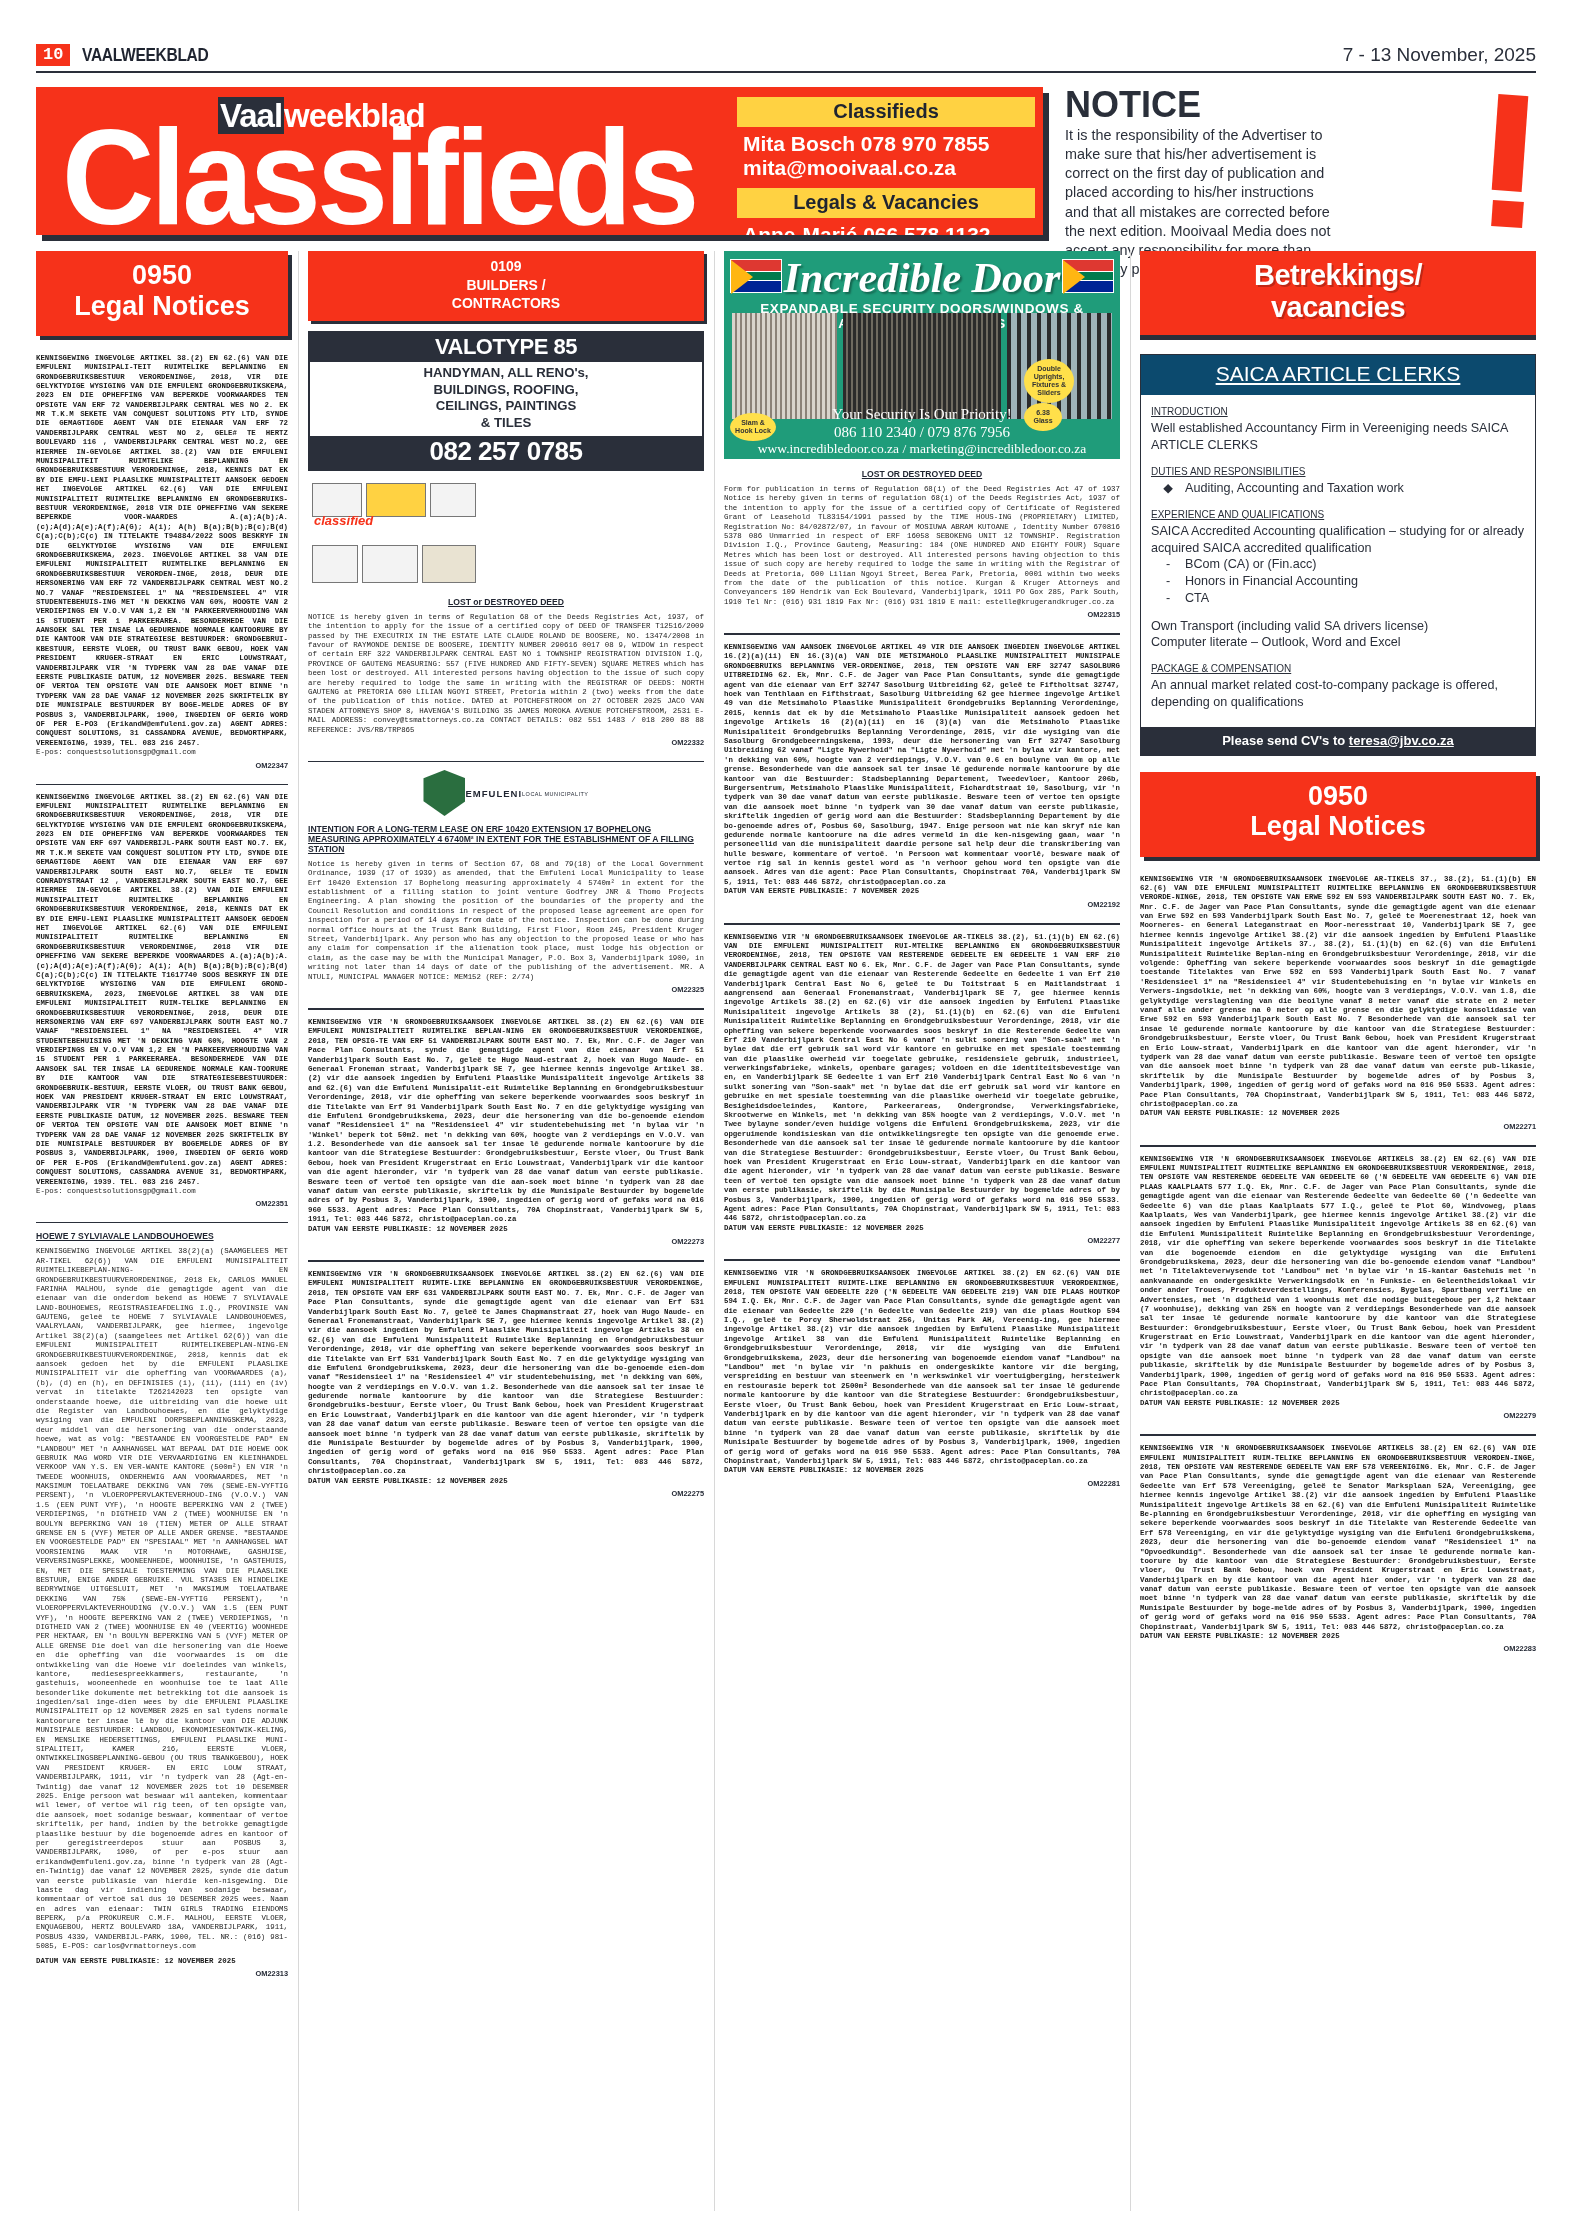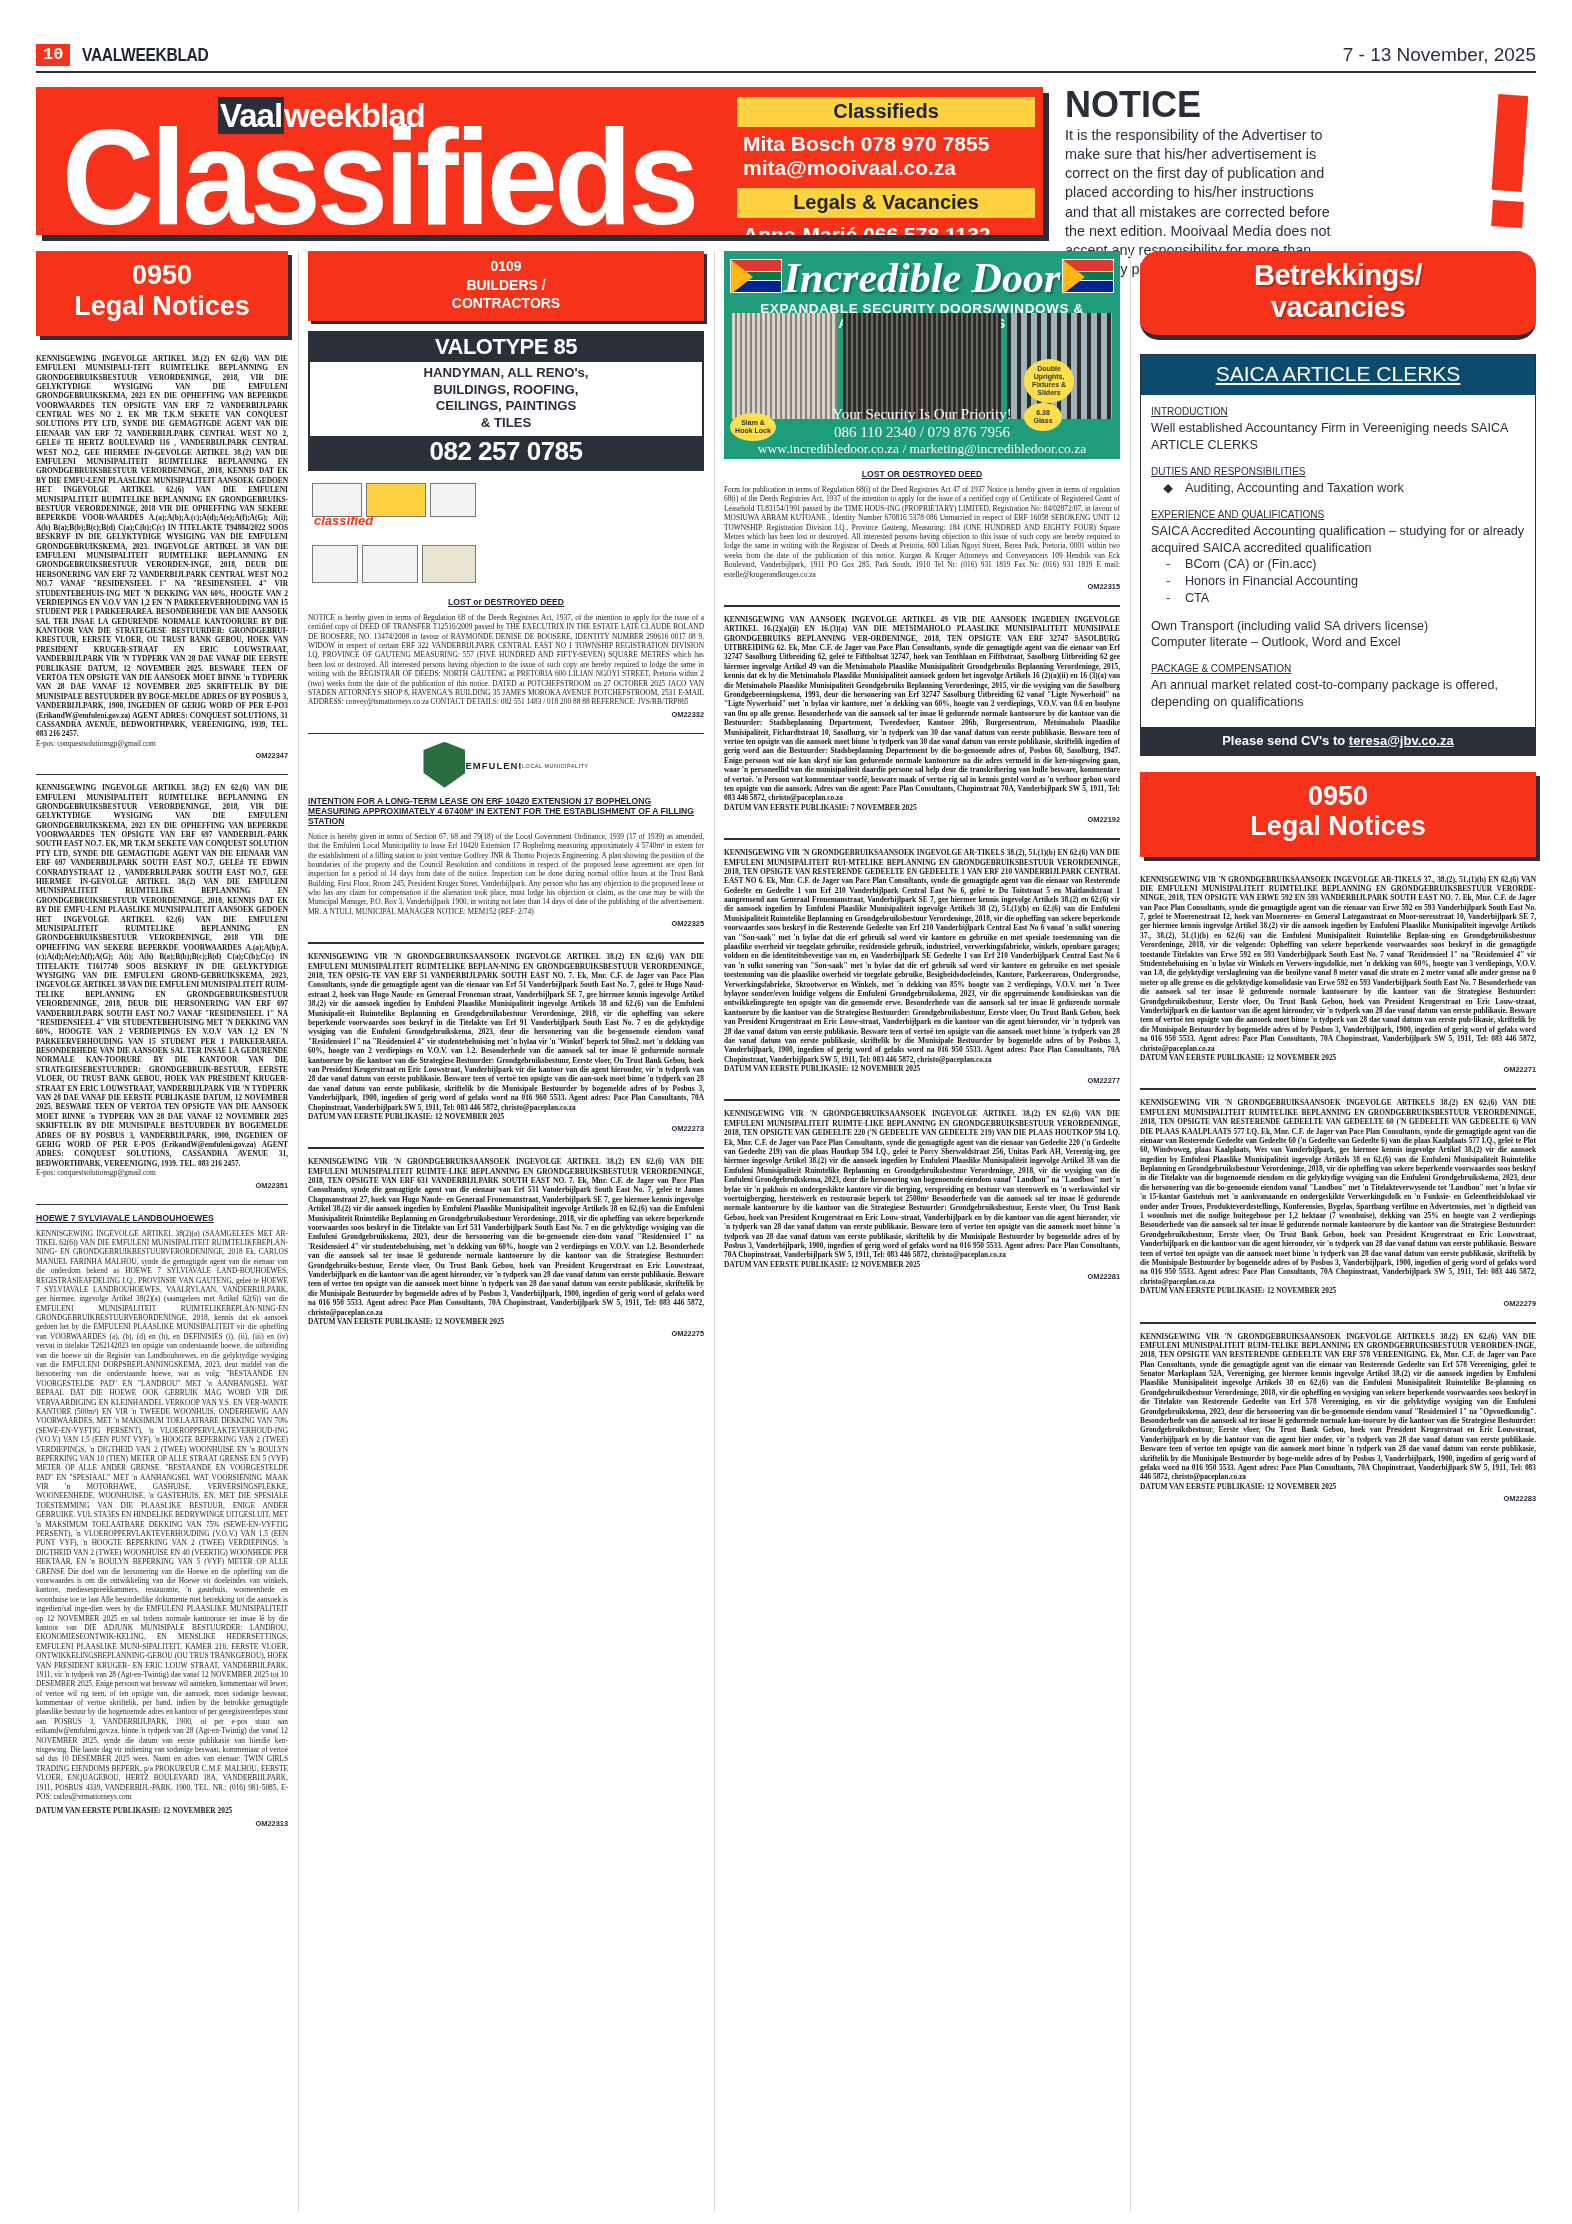--- a/index.html
+++ b/index.html
@@ -123,33 +123,32 @@
     padding: 6px 4px 8px 4px; margin-bottom: 10px;
     font-family:"Liberation Sans Narrow","Liberation Sans",sans-serif;
   }
   .cat-small .ln { font-size: 15.5px; font-weight: bold; line-height:1.2; transform: scaleX(0.9); }
 
   
   .betrek {
     background:#f6321a; color:#fff; text-align:center;
     padding: 9px 4px 11px 4px; border-bottom: 5px solid #2a2f3a;
     margin-bottom: 14px;
-    border-radius: 19px;
   }
   .betrek .l {
     font-size: 29px; font-weight: bold; line-height:1.1;
     text-shadow: 2px 2px 0 rgba(0,0,0,.22);
     letter-spacing:-0.5px;
   }
 
   
   .notice-block { margin-bottom: 14px; }
   .nb-text {
     font-size: 7.4px; line-height: 1.27; text-align: justify;
-    color:#1b1b1b; font-family:Liberation Serif, serif;
+    color:#1b1b1b; font-family:Liberation Mono, monospace;
   }
   .nb-text.hdr { font-weight: bold; }
   .nb-title {
     font-size: 8.6px; font-weight:bold; text-align:center;
     text-decoration: underline; margin-bottom: 6px;
   }
   .nb-title.left { text-align:left; }
   .nb-ref {
     font-size: 7.4px; font-weight: bold; text-align:right; margin-top: 3px;
   }

